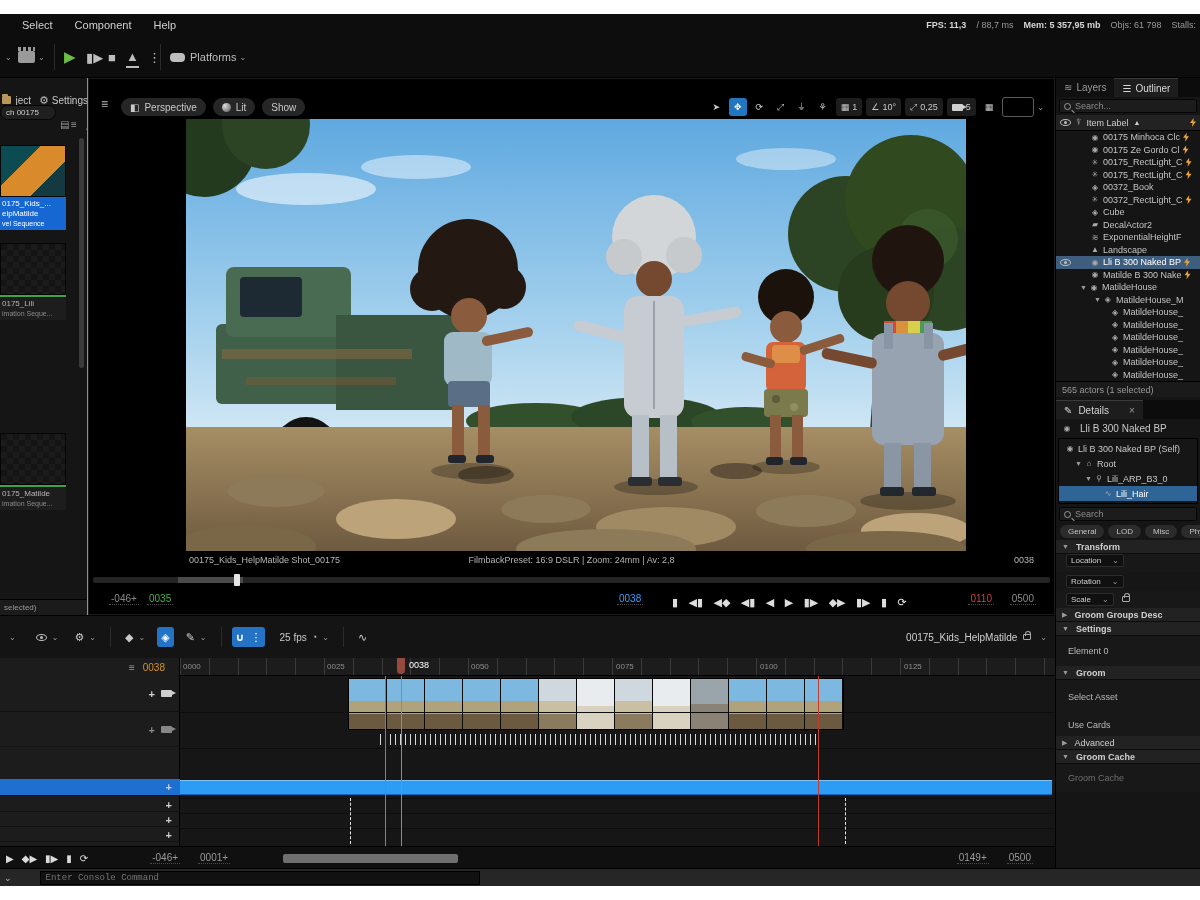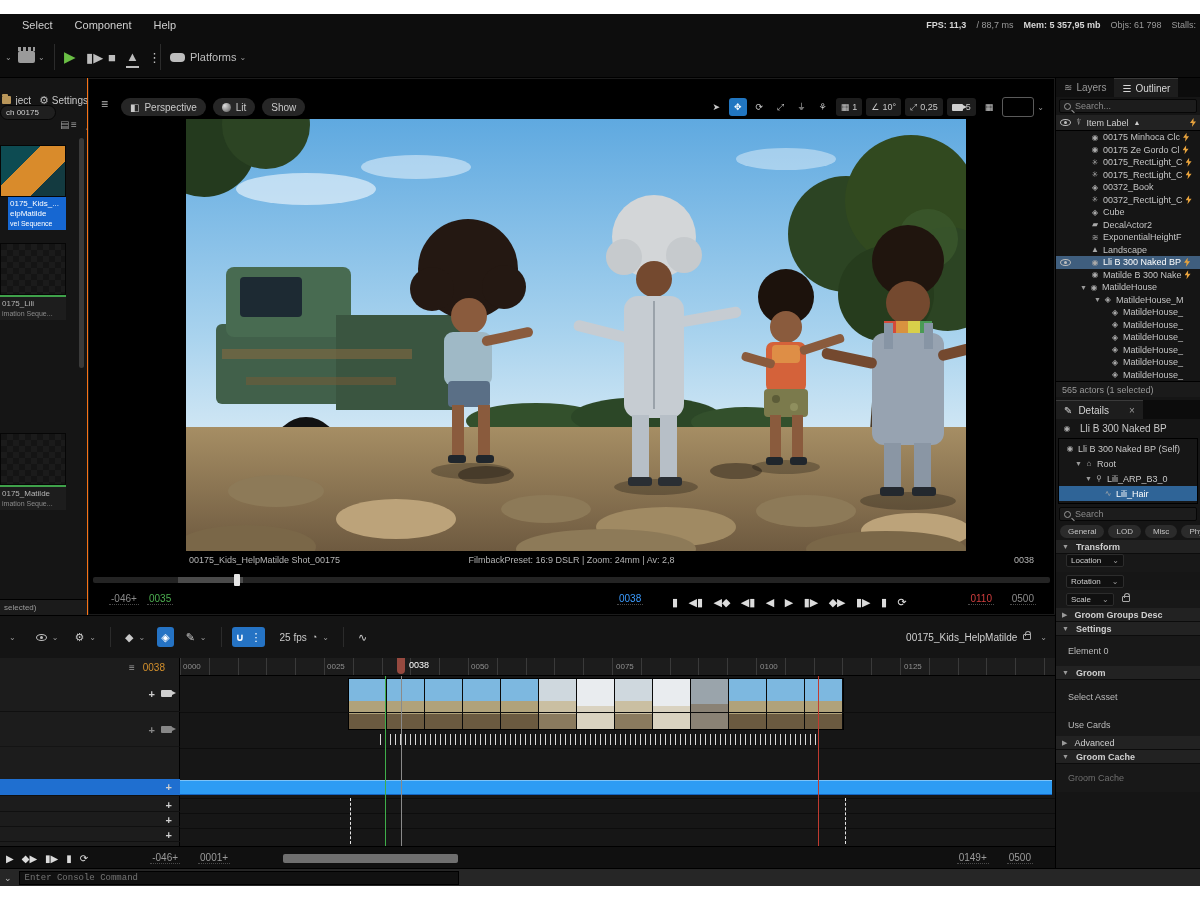--- a/index.html
+++ b/index.html
@@ -28,21 +28,21 @@
   .folder{width:12px;height:8px;background:#b9965a;border-radius:1px;position:relative;margin:0 4px 0 2px;}
   .folder:before{content:"";position:absolute;top:-2px;left:0;width:6px;height:2px;background:#b9965a;border-radius:1px 1px 0 0;}
   .gear{color:#bdbdbd;font-size:11px;margin:0 3px 0 8px;}
   .lp-search{position:absolute;left:0;top:27px;width:56px;height:15px;background:#1f1f1f;border:1px solid #060606;border-radius:8px;color:#cfcfcf;font-size:8px;line-height:13px;padding-left:5px;white-space:nowrap;overflow:hidden;}
   .lp-sic{position:absolute;top:41px;color:#9a9a9a;font-size:10px;}
   .asset{position:absolute;left:0;width:66px;}
   .thumb{width:66px;height:52px;background:
      repeating-conic-gradient(#1b1b1b 0 25%,#141414 0 50%) 0 0/12px 12px;border:1px solid #060606;}
   .a-label{font-size:8px;color:#b5b5b5;line-height:10px;padding:2px 2px 1px 2px;background:#1d1d1d;}
   .a-type{font-size:7px;color:#8a8a8a;padding:0 2px 3px 2px;background:#1d1d1d;}
-  .a-sel .a-label,.a-sel .a-type{background:#1667d2;color:#fff;margin-left:8px;}
+  .a-sel .a-label,.a-sel .a-type{background:#1667d2;color:#fff;}
   .edge-g{height:2px;background:#3fa14a;}
   .edge-c{height:2px;background:#28c7d8;}
   .lp-foot{position:absolute;left:0;top:521px;width:88px;height:16px;background:#1b1b1b;color:#9a9a9a;font-size:8px;line-height:16px;padding-left:4px;border-top:1px solid #000;}
   .lp-scroll{position:absolute;right:3px;top:60px;width:5px;height:230px;background:#3a3a3a;border-radius:3px;}
   
   .viewport{left:88px;top:64px;width:967px;height:537px;background:#000;border:1px solid #1b1b1b;}
   .pill{background:#262626;border-radius:10px;color:#c9c9c9;font-size:10px;height:18px;display:inline-flex;align-items:center;padding:0 9px;gap:5px;}
   .vp-ic{position:absolute;top:18px;height:20px;display:flex;align-items:center;}
   .snapbtn{background:#1d1d1d;border-radius:3px;color:#c9c9c9;font-size:9px;height:18px;display:inline-flex;align-items:center;padding:0 5px;gap:3px;margin-left:4px;}
   .snap-on{background:#2176c1;color:#fff;}
@@ -96,21 +96,21 @@
   .f-gray{background:linear-gradient(#9aa4ab 0 50%,#8a8275 50% 100%);}
   .keys{position:absolute;left:380px;top:58px;width:440px;height:11px;
      background:repeating-linear-gradient(90deg,#d9d9d9 0 1px,transparent 1px 5px);}
   .bluebar{position:absolute;left:180px;top:104px;width:872px;height:15px;background:#2d9cf4;border-top:1px solid #7cc3f8;border-bottom:1px solid #1565c0;}
   .vline{position:absolute;top:0;width:1px;height:170px;}
   .dash{position:absolute;width:0;border-left:1px dashed #e6e6e6;}
   .sq-bottom{position:absolute;left:0;top:230px;width:1055px;height:23px;background:#101010;border-top:1px solid #000;display:flex;align-items:center;color:#9a9a9a;font-size:10px;}
   .sq-num{border-bottom:1px dotted #4a4a4a;padding:0 2px;}
   .hscroll{position:absolute;left:283px;top:7px;width:175px;height:9px;background:#6f6f6f;border-radius:2px;}
   .consolebar{left:0;top:854px;width:1200px;height:18px;background:#262626;border-top:1px solid #000;display:flex;align-items:center;}
-  .console-in{width:440px;height:14px;background:#111;border:1px solid #000;color:#5f5f5f;font-family:"Liberation Mono","DejaVu Sans Mono",monospace;font-size:9px;padding:0 5px;margin-left:7px;}
+  .console-in{width:440px;height:14px;background:#111;border:1px solid #000;color:#5f5f5f;font-family:"Liberation Mono","DejaVu Sans Mono",monospace;font-size:9px;padding:0 5px;margin-left:28px;}
   input{outline:none;}
 </style>
 </head>
 <body>
 
 <div id="stage">
 <div class="screen">
 
   <div class="abs menubar">
     <span class="menu-item">Select</span>

